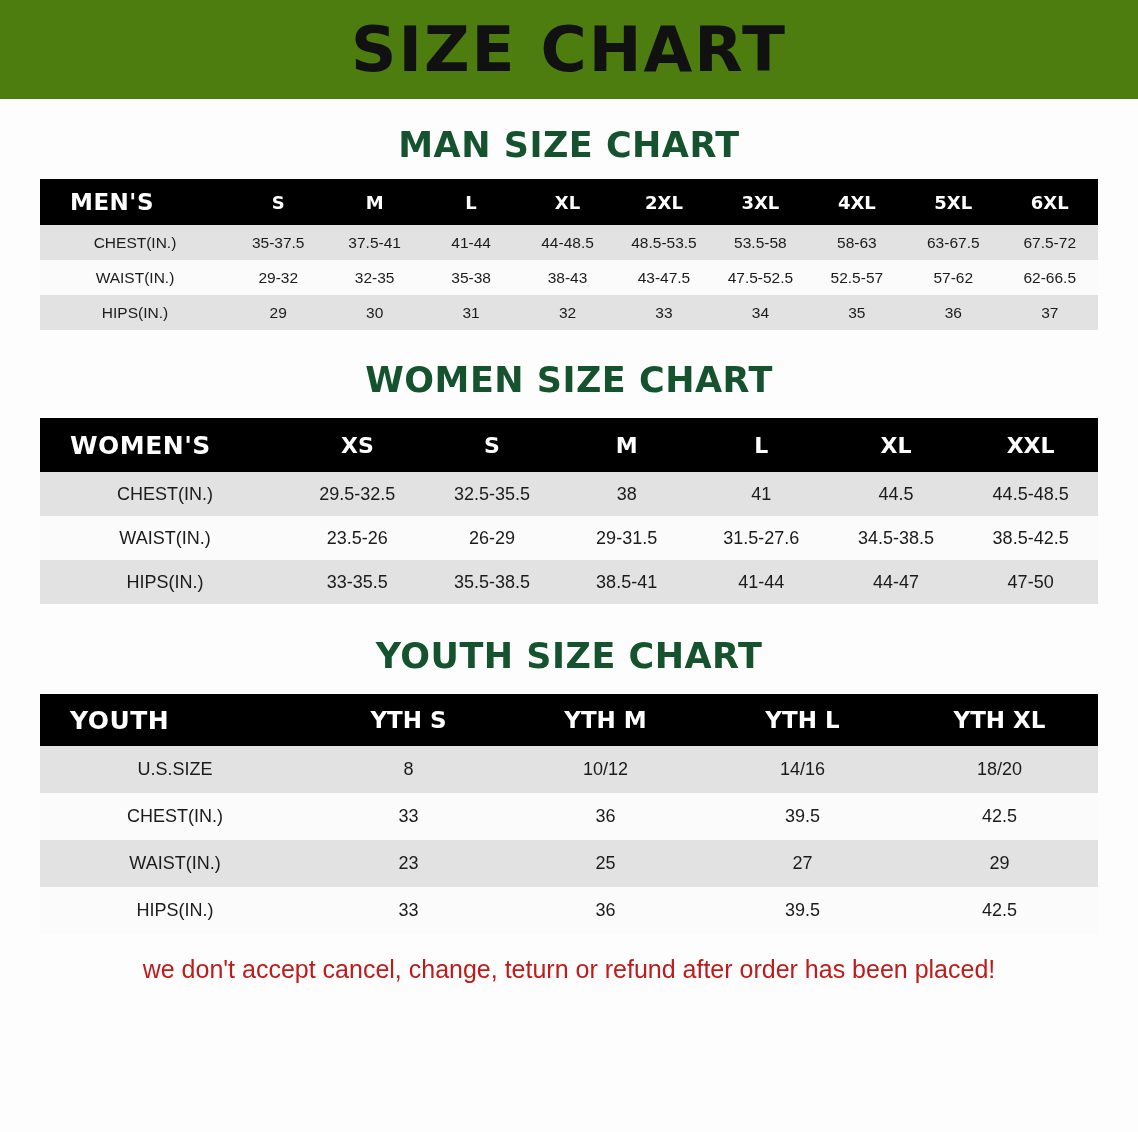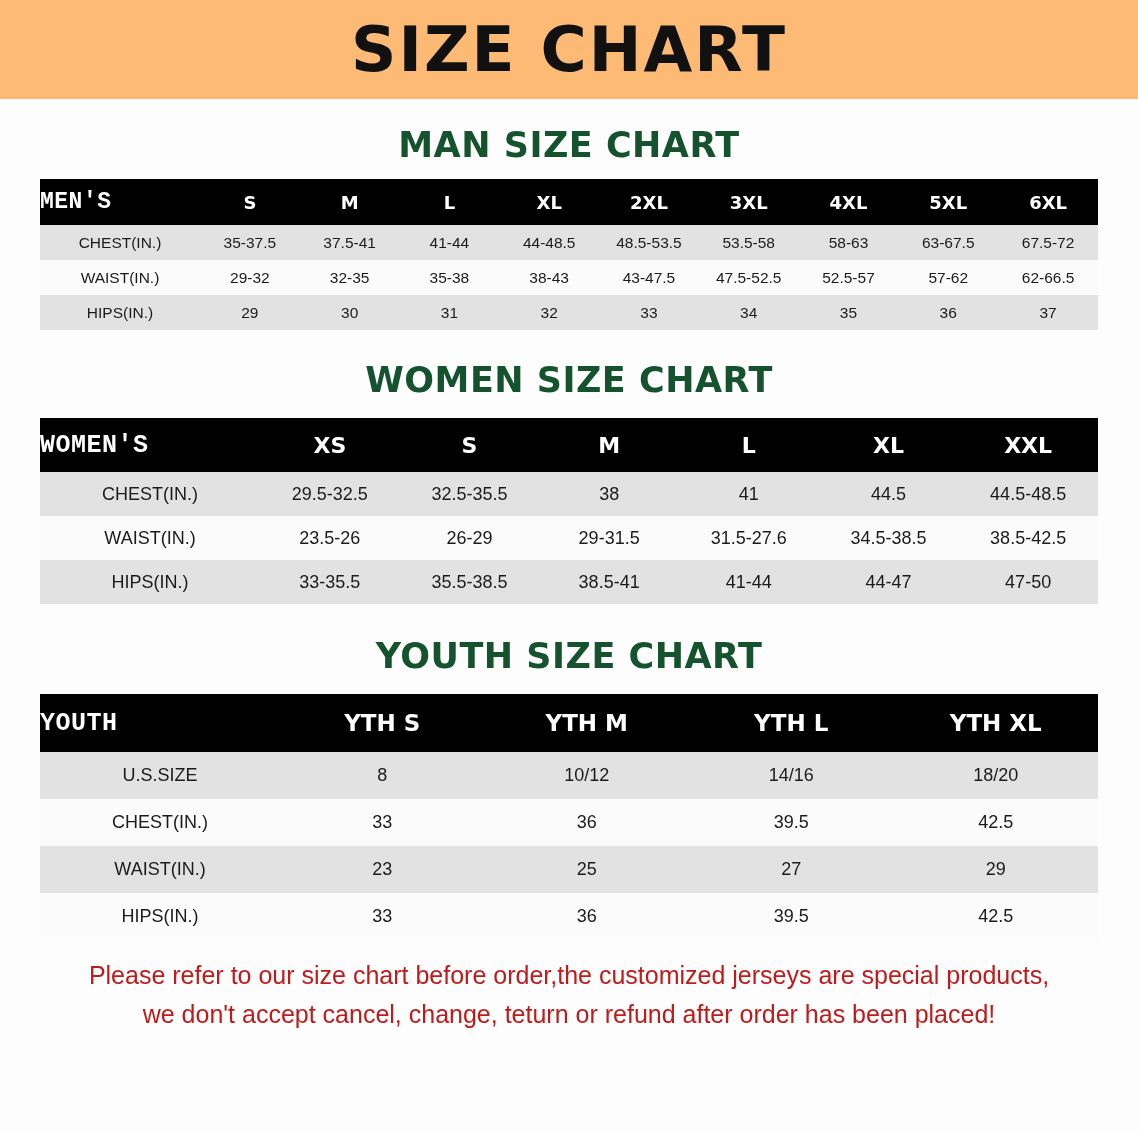--- a/index.html
+++ b/index.html
@@ -17,21 +17,21 @@
   .page {
     width: 1138px;
     height: 1132px;
     position: relative;
     background: #fdfdfd;
   }
 
   
   .banner {
     height: 99px;
-    background: #fdba74;
+    background: #4d7c0f;
     display: flex;
     align-items: center;
     justify-content: center;
   }
   .banner-title {
     font-family: "DejaVu Sans", sans-serif;
     font-weight: bold;
     font-size: 63px;
     letter-spacing: 2px;
     color: #111;
@@ -76,22 +76,21 @@
   }
   thead th {
     color: #fff;
     font-family: "DejaVu Sans", sans-serif;
     font-weight: bold;
     text-align: center;
     padding: 0;
   }
   thead th.rowlabel {
     text-align: left;
-    padding-left: 0;
-    font-family: Liberation Mono, monospace;
+    padding-left: 30px;
   }
   tbody td {
     text-align: center;
     color: #1b1b1b;
     font-family: "Liberation Sans", sans-serif;
   }
   tbody td.rowlabel {
     text-align: center;
   }
   tbody tr.shade { background: #e2e2e2; }
@@ -103,21 +102,21 @@
   .men tbody td { height: 33px; font-size: 15.5px; }
   .men tbody td.rowlabel { font-size: 15.5px; }
 
   
   .women { margin-top: 0; }
   .women thead th { height: 54px; font-size: 22px; }
   .women thead th.rowlabel { font-size: 25px; letter-spacing: 0.5px; }
   .women tbody td { height: 42px; font-size: 18px; }
 
   
-  .youth thead th { height: 58px; font-size: 23px; }
+  .youth thead th { height: 52px; font-size: 23px; }
   .youth thead th.rowlabel { font-size: 25px; letter-spacing: 0.5px; }
   .youth tbody td { height: 45px; font-size: 18px; }
 
   .space-sm { height: 14px; }
   .space-md { height: 18px; }
 
   
   .note {
     margin: 16px 36px 0 36px;
     color: #c01a1a;
@@ -286,17 +285,16 @@
           <td>33</td>
           <td>36</td>
           <td>39.5</td>
           <td>42.5</td>
         </tr>
       </tbody>
     </table>
   </div>
 
   <div class="note">
-    <span>Please refer to our size chart before order,the customized jerseys are special products,</span>
     <span>we don't accept cancel, change, teturn or refund after order has been placed!</span>
   </div>
 
 </div>
 
 </body></html>

